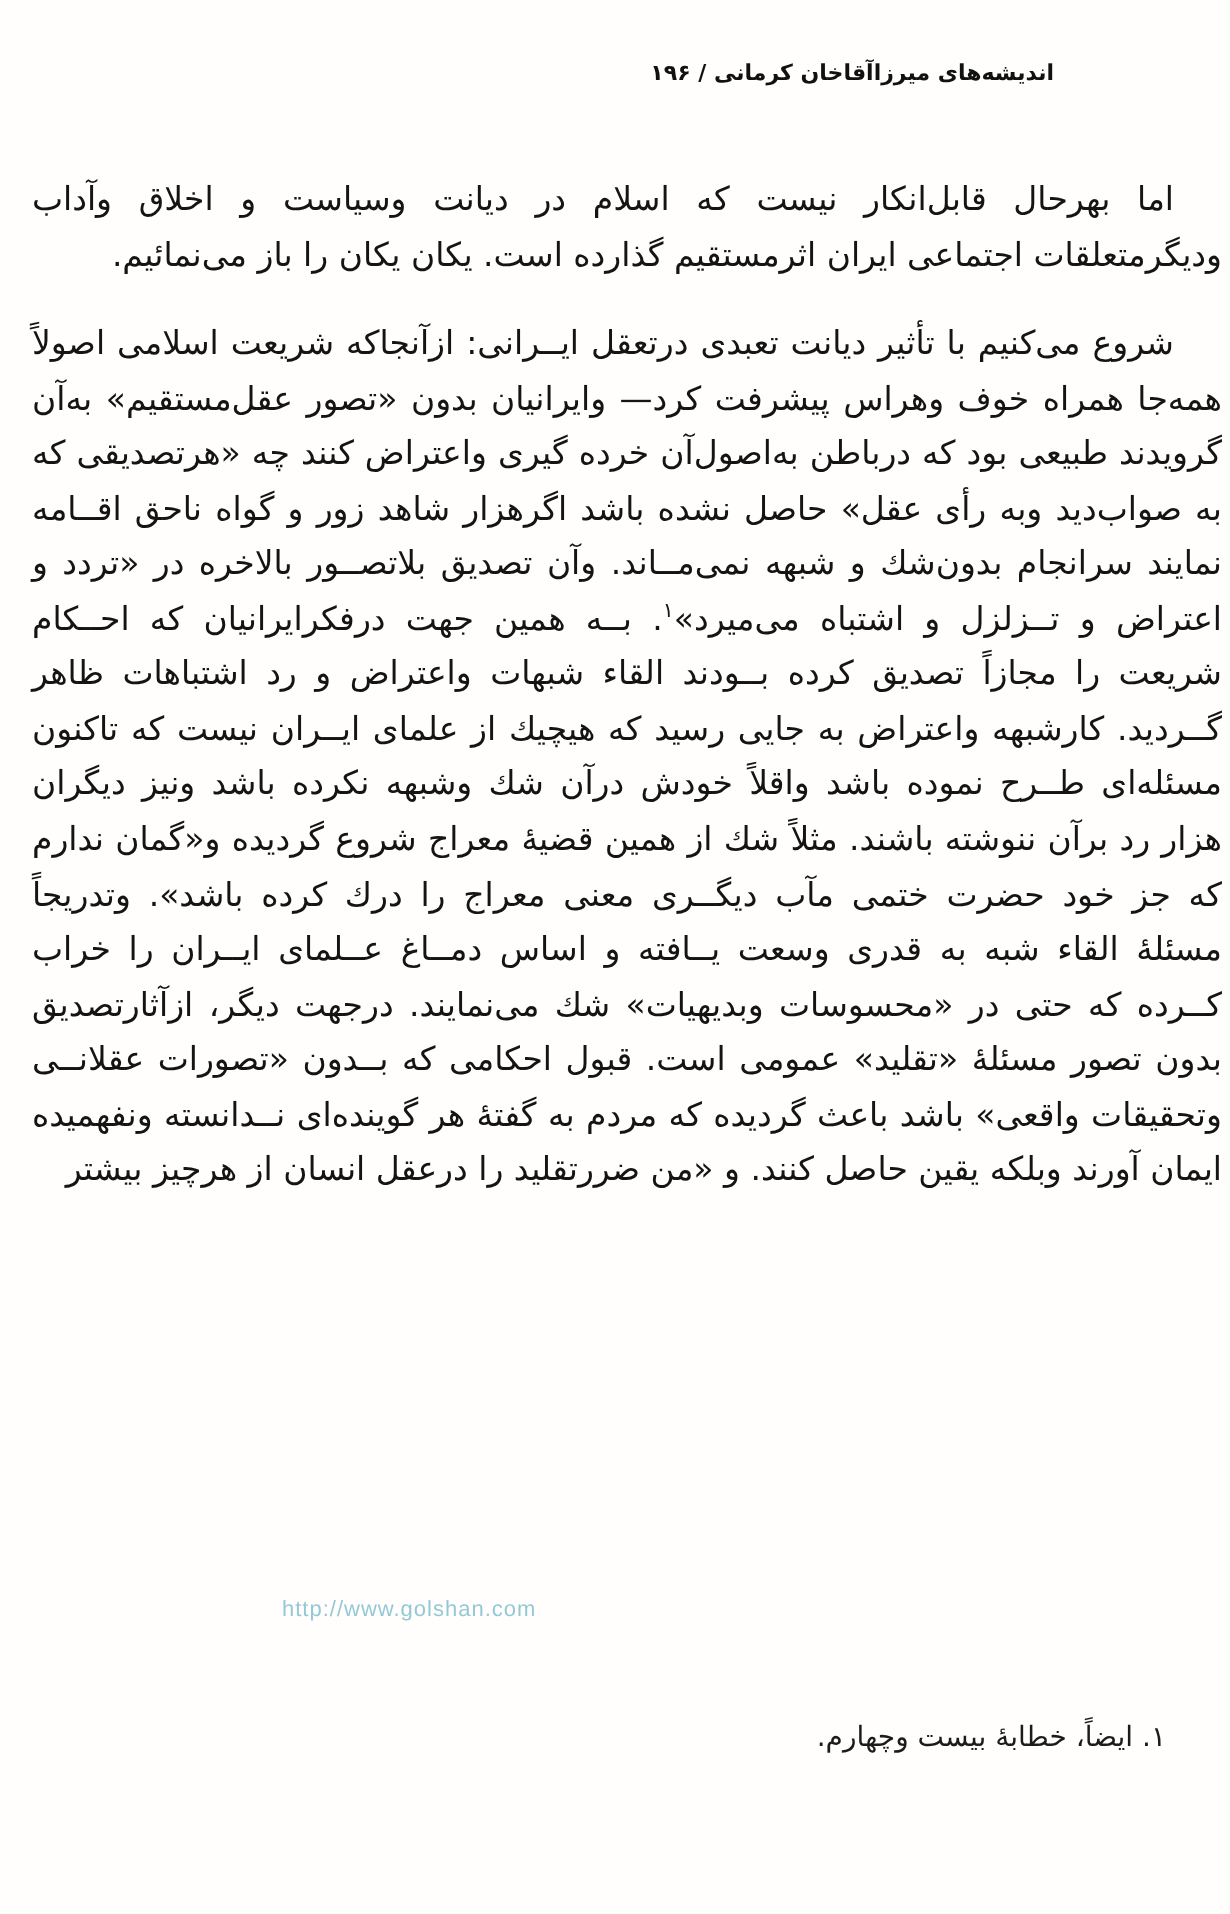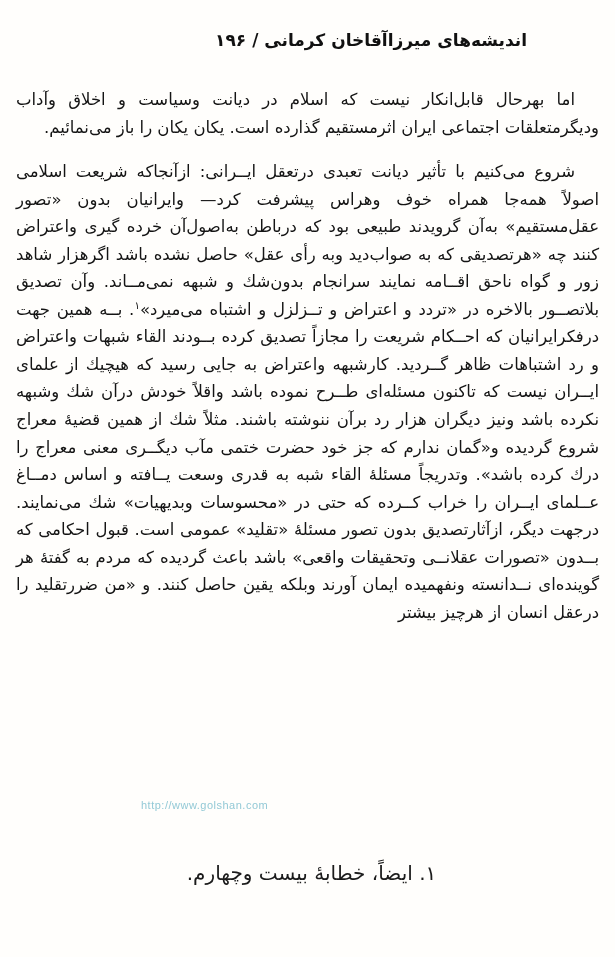--- a/index.html
+++ b/index.html
@@ -17,28 +17,28 @@
     font-family: "DejaVu Sans", sans-serif;
     overflow: hidden;
   }
   .running-header {
     position: absolute;
     top: 30px;
     right: 88px;
     left: 20px;
     text-align: right;
     direction: rtl;
-    font-size: 17px;
+    font-size: 11px;
     font-weight: bold;
     color: #111111;
   }
   .body-text {
     position: absolute;
     top: 86px;
-    right: 16px;
+    right: 4px;
     left: 16px;
     direction: rtl;
     text-align: justify;
     font-size: 16.5px;
     line-height: 1.67;
     color: #141414;
   }
   .para {
     margin: 0;
     text-indent: 24px; 
@@ -60,22 +60,22 @@
     font-size: 11px;
     letter-spacing: 0.5px;
     font-weight: normal;
   }
   .footnote {
     position: absolute;
     top: 861px;
     right: 32px;
     left: 40px;
     direction: rtl;
-    text-align: center;
-    font-size: 20px;
+    text-align: right;
+    font-size: 14px;
     color: #1b1b1b;
   }
 </style>
 </head>
 <body>
 
 <div class="page">
 
   <div class="running-header">
     <span>اندیشه‌های میرزاآقاخان کرمانی / ۱۹۶</span>

